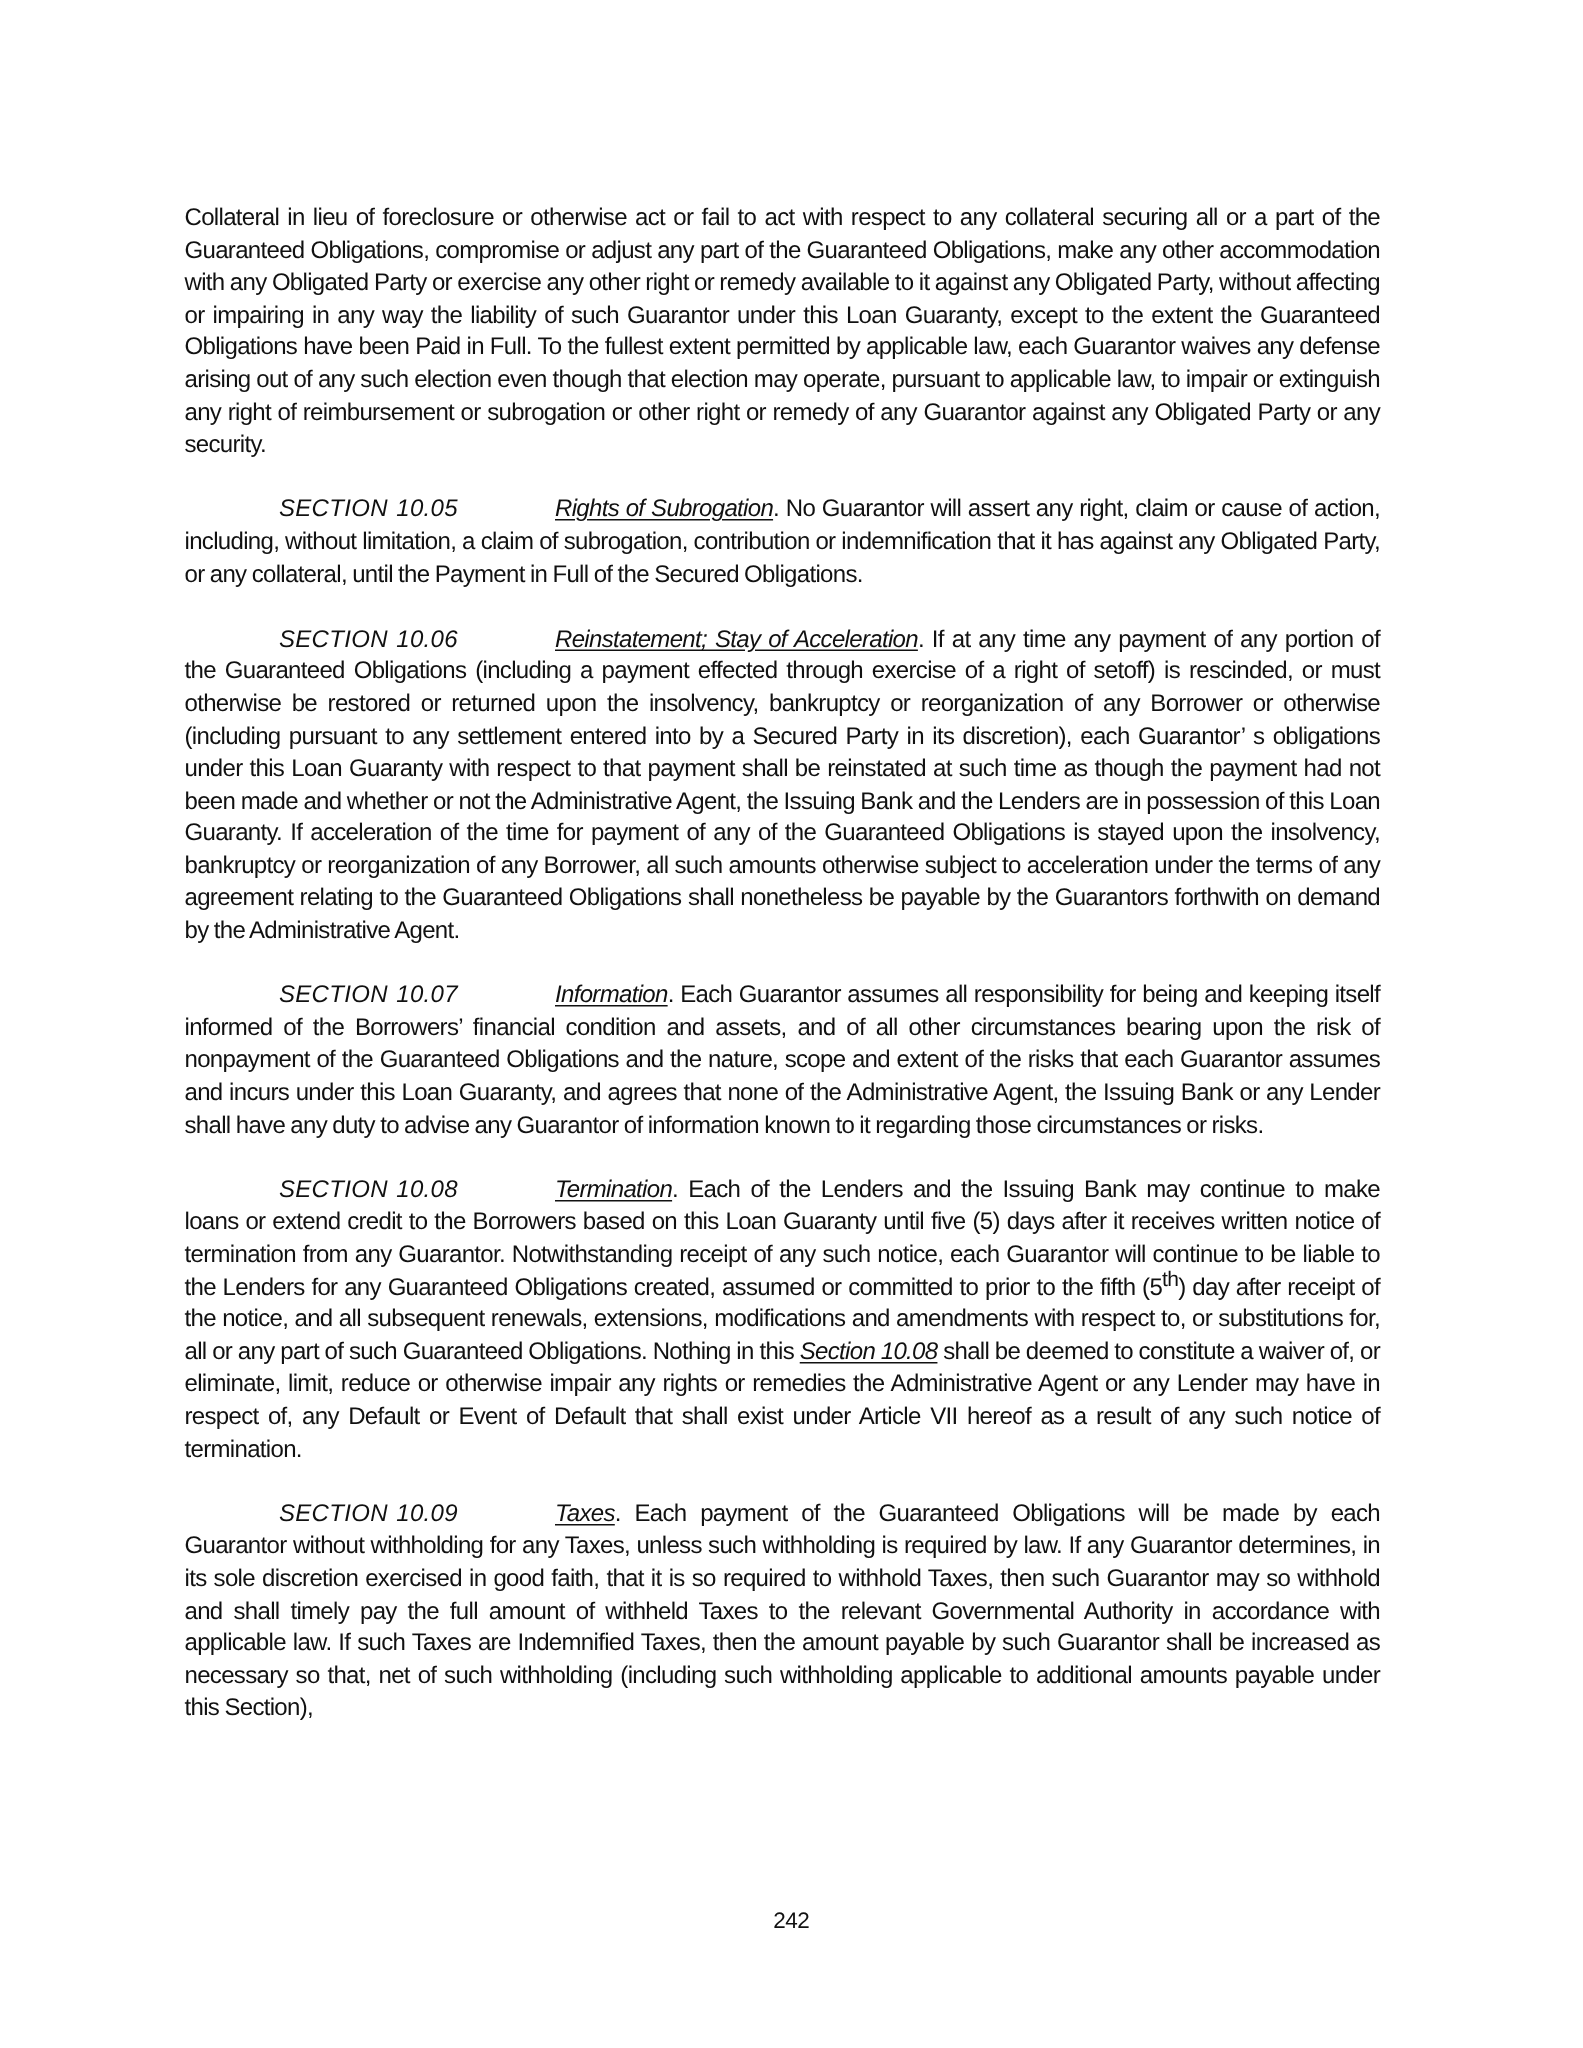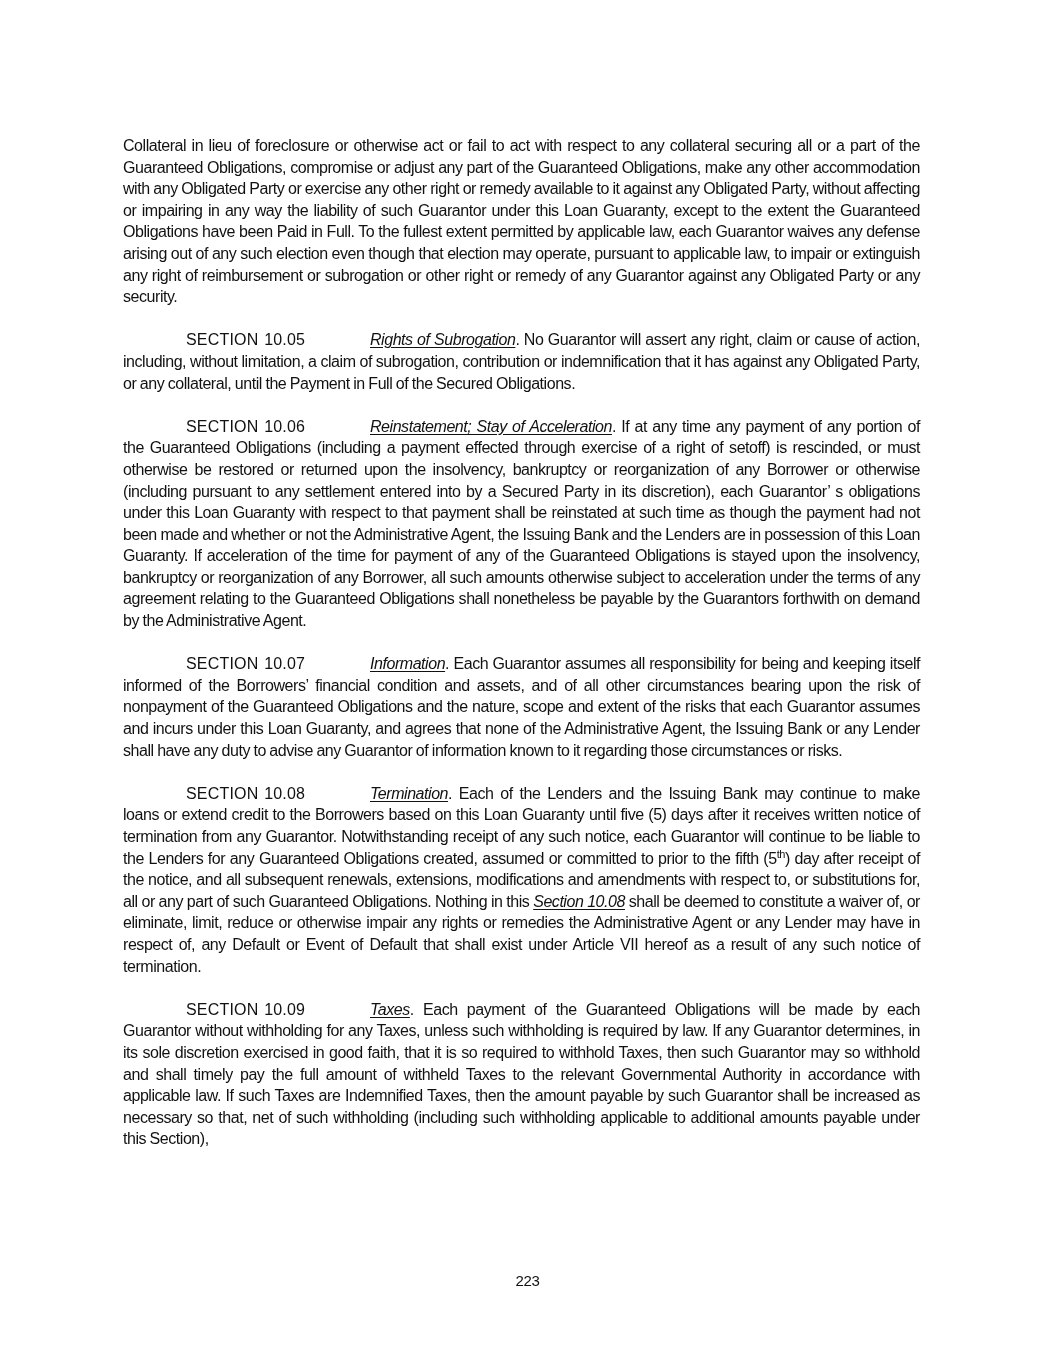--- a/index.html
+++ b/index.html
@@ -32,28 +32,29 @@
     }
     .indent {
       display: inline-block;
       width: 63px;
     }
     .sec-num {
       display: inline-block;
       width: 184px;
       letter-spacing: 0.2px;
       word-spacing: 1px;
+      font-style: italic;
     }
     .u {
       text-decoration: underline;
       text-underline-offset: 2px;
       font-style: italic;
     }
     sup {
-      font-size: 11px;
+      font-size: 14px;
       line-height: 0;
       vertical-align: 6px;
     }
     .page-number {
       position: absolute;
       top: 1272px;
       left: 0;
       width: 1055px;
       text-align: center;
       font-size: 15px;
@@ -72,13 +73,13 @@
   <p class="para"><span class="indent"></span><span class="sec-num">SECTION 10.06</span><span class="u">Reinstatement; Stay of Acceleration</span><span>.  If at any time any payment of any portion of the Guaranteed Obligations (including a payment effected through exercise of a right of setoff) is rescinded, or must otherwise be restored or returned upon the insolvency, bankruptcy or reorganization of any Borrower or otherwise (including pursuant to any settlement entered into by a Secured Party in its discretion), each Guarantor’ s obligations under this Loan Guaranty with respect to that payment shall be reinstated at such time as though the payment had not been made and whether or not the Administrative Agent, the Issuing Bank and the Lenders are in possession of this Loan Guaranty. If acceleration of the time for payment of any of the Guaranteed Obligations is stayed upon the insolvency, bankruptcy or reorganization of any Borrower, all such amounts otherwise subject to acceleration under the terms of any agreement relating to the Guaranteed Obligations shall nonetheless be payable by the Guarantors forthwith on demand by the Administrative Agent.</span></p>
 
   <p class="para"><span class="indent"></span><span class="sec-num">SECTION 10.07</span><span class="u">Information</span><span>.  Each Guarantor assumes all responsibility for being and keeping itself informed of the Borrowers’  financial condition and assets, and of all other circumstances bearing upon the risk of nonpayment of the Guaranteed Obligations and the nature, scope and extent of the risks that each Guarantor assumes and incurs under this Loan Guaranty, and agrees that none of the Administrative Agent, the Issuing Bank or any Lender shall have any duty to advise any Guarantor of information known to it regarding those circumstances or risks.</span></p>
 
   <p class="para"><span class="indent"></span><span class="sec-num">SECTION 10.08</span><span class="u">Termination</span><span>.  Each of the Lenders and the Issuing Bank may continue to make loans or extend credit to the Borrowers based on this Loan Guaranty until five (5) days after it receives written notice of termination from any Guarantor.  Notwithstanding receipt of any such notice, each Guarantor will continue to be liable to the Lenders for any Guaranteed Obligations created, assumed or committed to prior to the fifth (5</span><sup>th</sup><span>) day after receipt of the notice, and all subsequent renewals, extensions, modifications and amendments with respect to, or substitutions for, all or any part of such Guaranteed Obligations. Nothing in this </span><span class="u">Section 10.08</span><span> shall be deemed to constitute a waiver of, or eliminate, limit, reduce or otherwise impair any rights or remedies the Administrative Agent or any Lender may have in respect of, any Default or Event of Default that shall exist under Article VII hereof as a result of any such notice of termination.</span></p>
 
   <p class="para"><span class="indent"></span><span class="sec-num">SECTION 10.09</span><span class="u">Taxes</span><span>.  Each payment of the Guaranteed Obligations will be made by each Guarantor without withholding for any Taxes, unless such withholding is required by law.  If any Guarantor determines, in its sole discretion exercised in good faith, that it is so required to withhold Taxes, then such Guarantor may so withhold and shall timely pay the full amount of withheld Taxes to the relevant Governmental Authority in accordance with applicable law.  If such Taxes are Indemnified Taxes, then the amount payable by such Guarantor shall be increased as necessary so that, net of such withholding (including such withholding applicable to additional amounts payable under this Section),</span></p>
 
 </div>
 
-<div class="page-number">223</div>
+<div class="page-number">242</div>
 
 </body></html>

